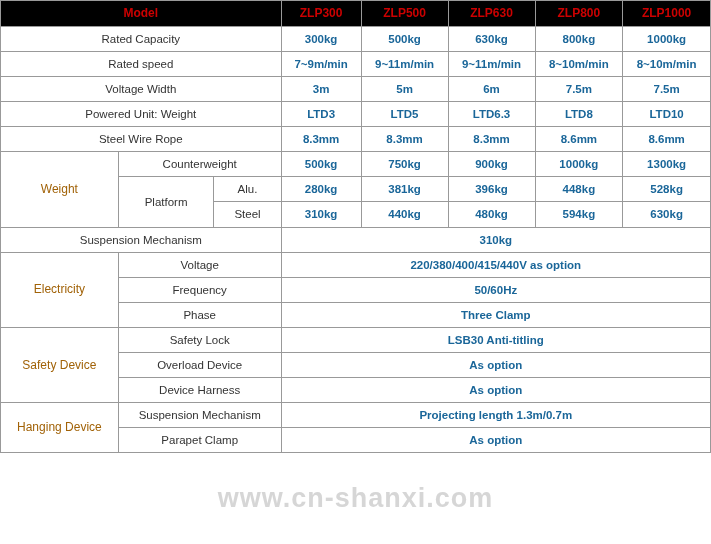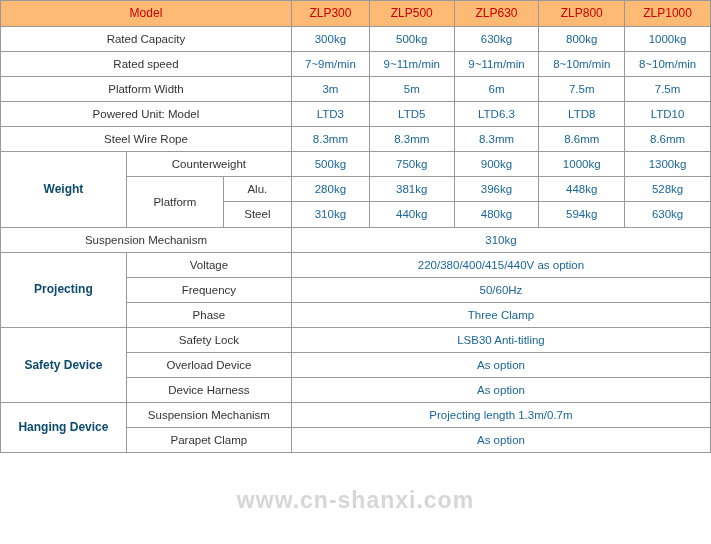--- a/index.html
+++ b/index.html
@@ -22,42 +22,43 @@
     }
     td, th {
       border: 1px solid #999;
       padding: 4px 6px;
       text-align: center;
       vertical-align: middle;
       color: #333;
       line-height: 1.4;
     }
     .header-row td {
-      background: #fdba74;
-      font-weight: normal;
+      background: #000000;
+      font-weight: bold;
       color: #c00;
     }
     .label-cell {
       color: #333;
       font-size: 11.5px;
     }
     .rotated-label {
-      color: #0c4a6e;
-      font-weight: bold;
+      color: #a16207;
+      font-weight: normal;
     }
     .data-cell {
       color: #1a6699;
       font-size: 11.5px;
+      font-weight: bold;
     }
     .watermark {
       position: absolute;
       bottom: 30px;
       left: 50%;
       transform: translateX(-50%);
-      font-size: 23px;
+      font-size: 27px;
       color: rgba(180, 180, 180, 0.55);
       font-weight: bold;
       white-space: nowrap;
       pointer-events: none;
       z-index: 10;
       letter-spacing: 1px;
     }
   </style>
 </head>
 <body>
@@ -87,30 +88,30 @@
     <tr>
       <td colspan="3" class="label-cell">Rated speed</td>
       <td class="data-cell">7~9m/min</td>
       <td class="data-cell">9~11m/min</td>
       <td class="data-cell">9~11m/min</td>
       <td class="data-cell">8~10m/min</td>
       <td class="data-cell">8~10m/min</td>
     </tr>
 
     <tr>
-      <td colspan="3" class="label-cell">Platform Width</td>
+      <td colspan="3" class="label-cell">Voltage Width</td>
       <td class="data-cell">3m</td>
       <td class="data-cell">5m</td>
       <td class="data-cell">6m</td>
       <td class="data-cell">7.5m</td>
       <td class="data-cell">7.5m</td>
     </tr>
 
     <tr>
-      <td colspan="3" class="label-cell">Powered Unit: Model</td>
+      <td colspan="3" class="label-cell">Powered Unit: Weight</td>
       <td class="data-cell">LTD3</td>
       <td class="data-cell">LTD5</td>
       <td class="data-cell">LTD6.3</td>
       <td class="data-cell">LTD8</td>
       <td class="data-cell">LTD10</td>
     </tr>
 
     <tr>
       <td colspan="3" class="label-cell">Steel Wire Rope</td>
       <td class="data-cell">8.3mm</td>
@@ -148,21 +149,21 @@
       <td class="data-cell">594kg</td>
       <td class="data-cell">630kg</td>
     </tr>
 
     <tr>
       <td colspan="3" class="label-cell">Suspension Mechanism</td>
       <td colspan="5" class="data-cell">310kg</td>
     </tr>
 
     <tr>
-      <td rowspan="3" class="rotated-label">Projecting</td>
+      <td rowspan="3" class="rotated-label">Electricity</td>
       <td colspan="2" class="label-cell">Voltage</td>
       <td colspan="5" class="data-cell">220/380/400/415/440V as option</td>
     </tr>
 
     <tr>
       <td colspan="2" class="label-cell">Frequency</td>
       <td colspan="5" class="data-cell">50/60Hz</td>
     </tr>
 
     <tr>

